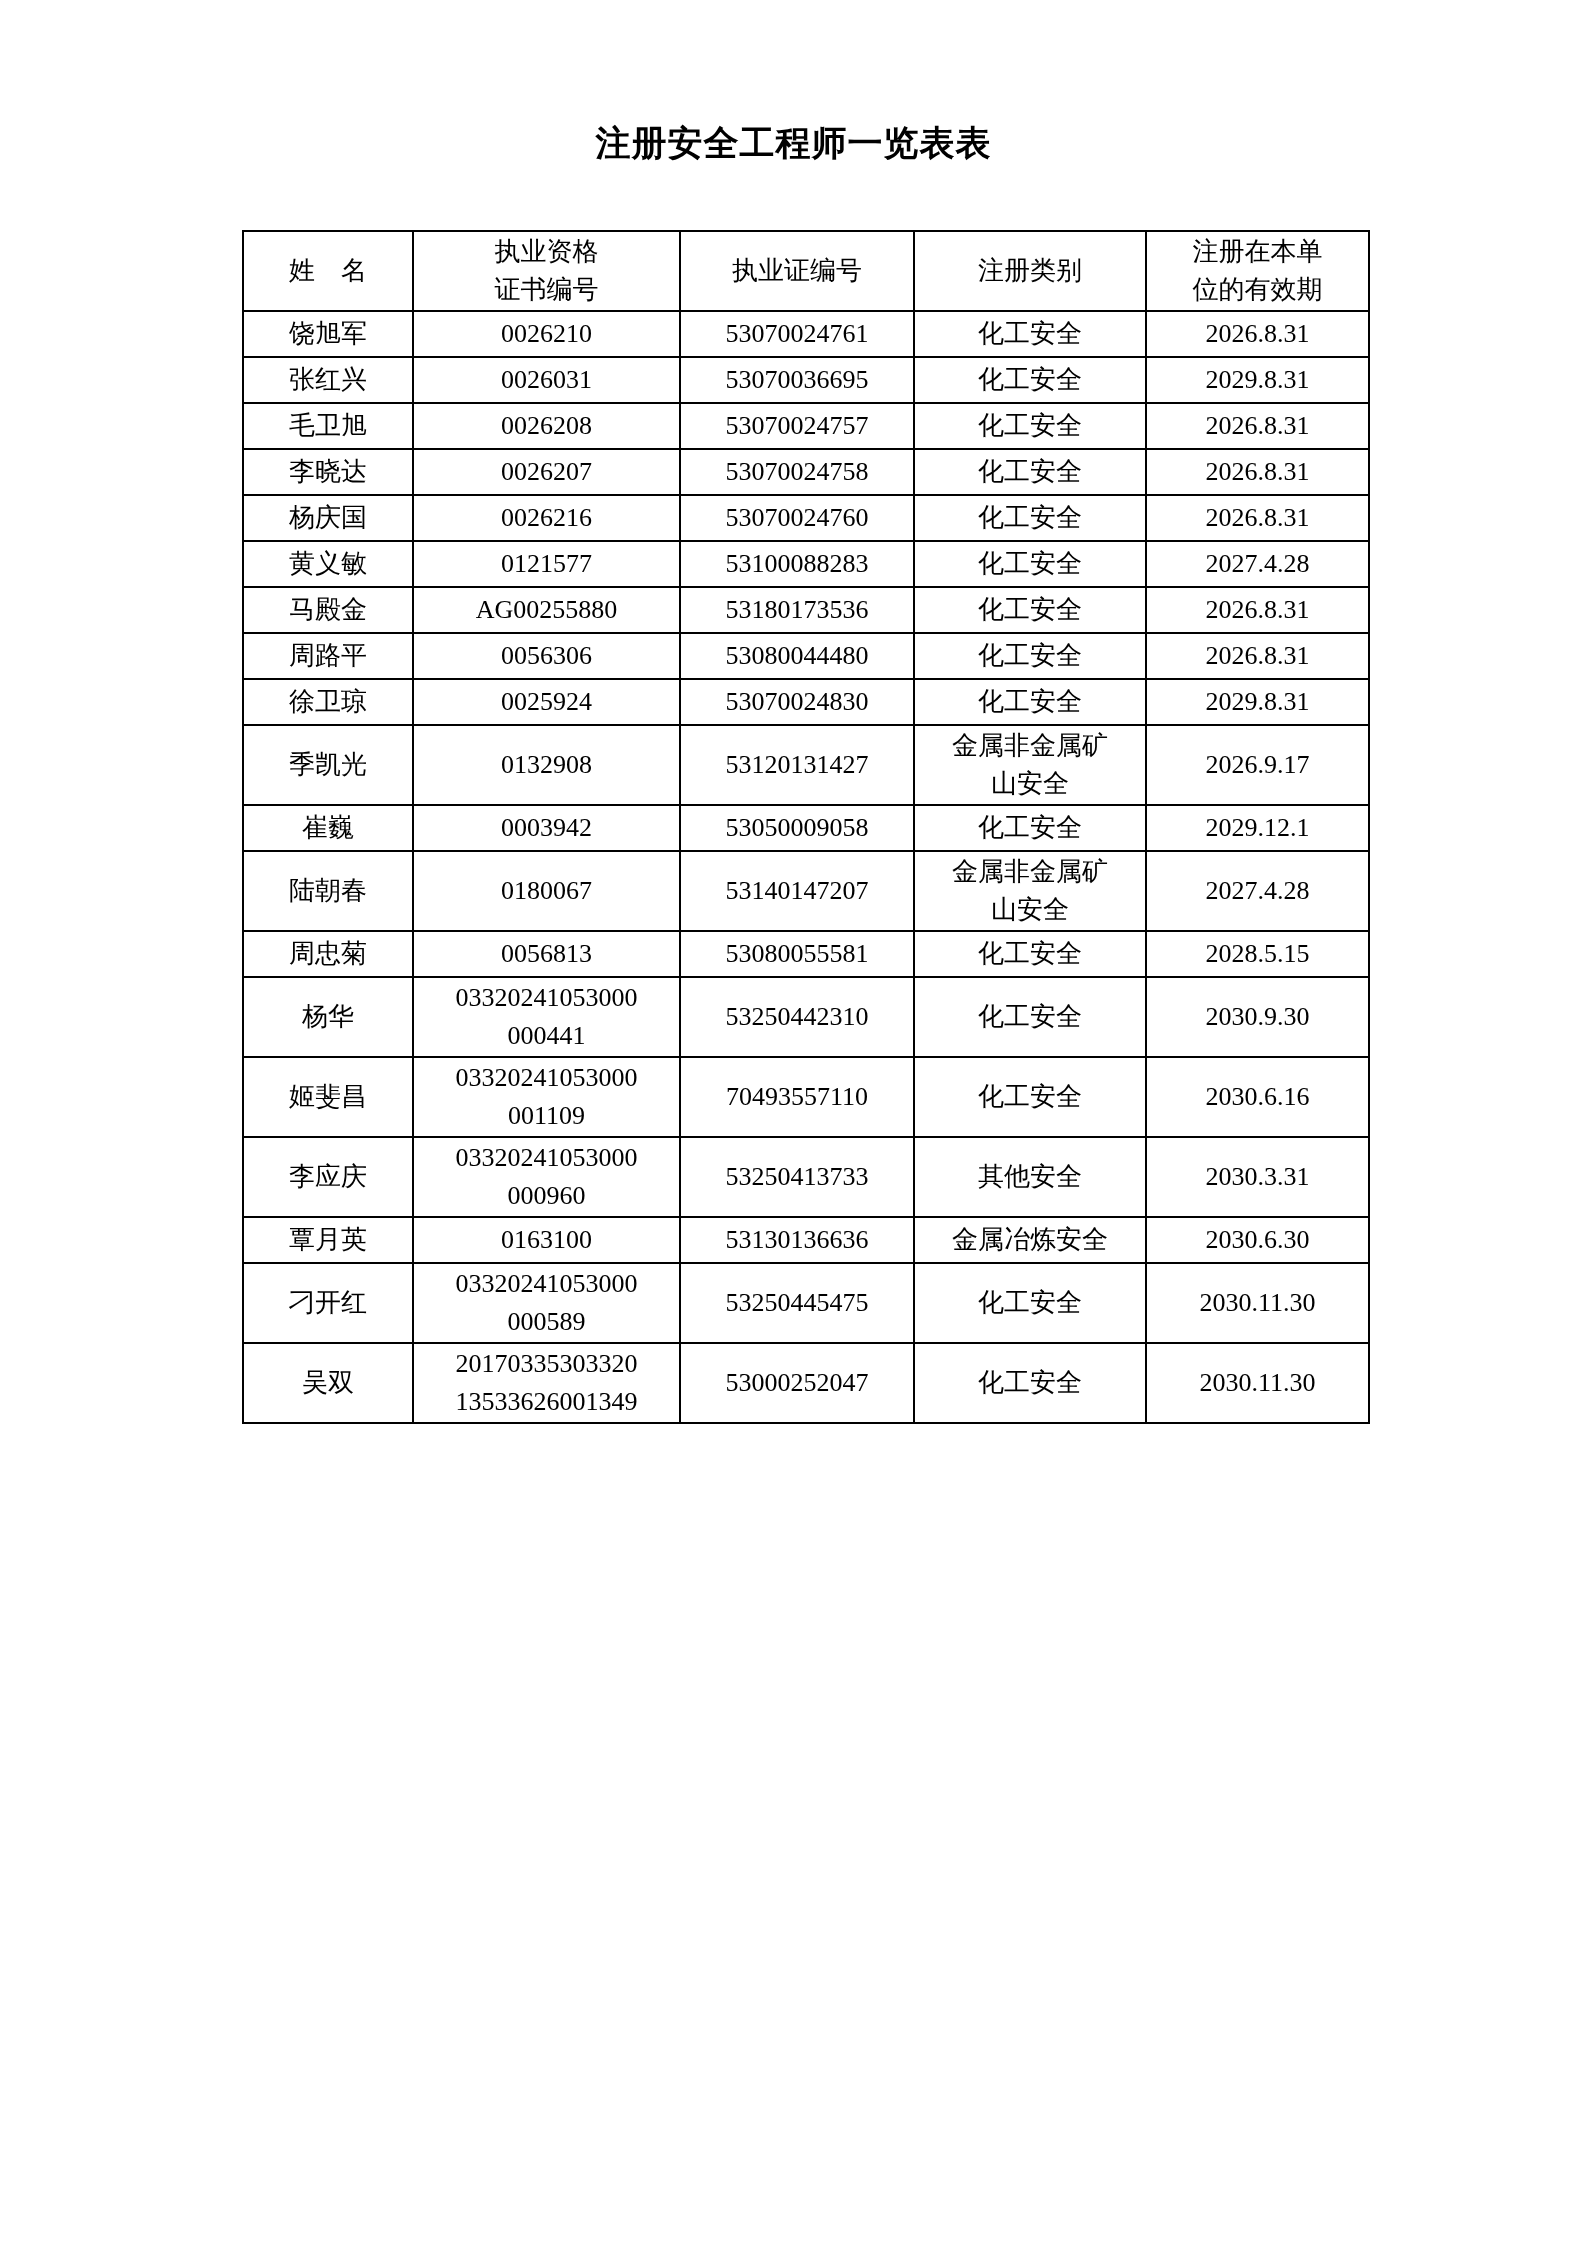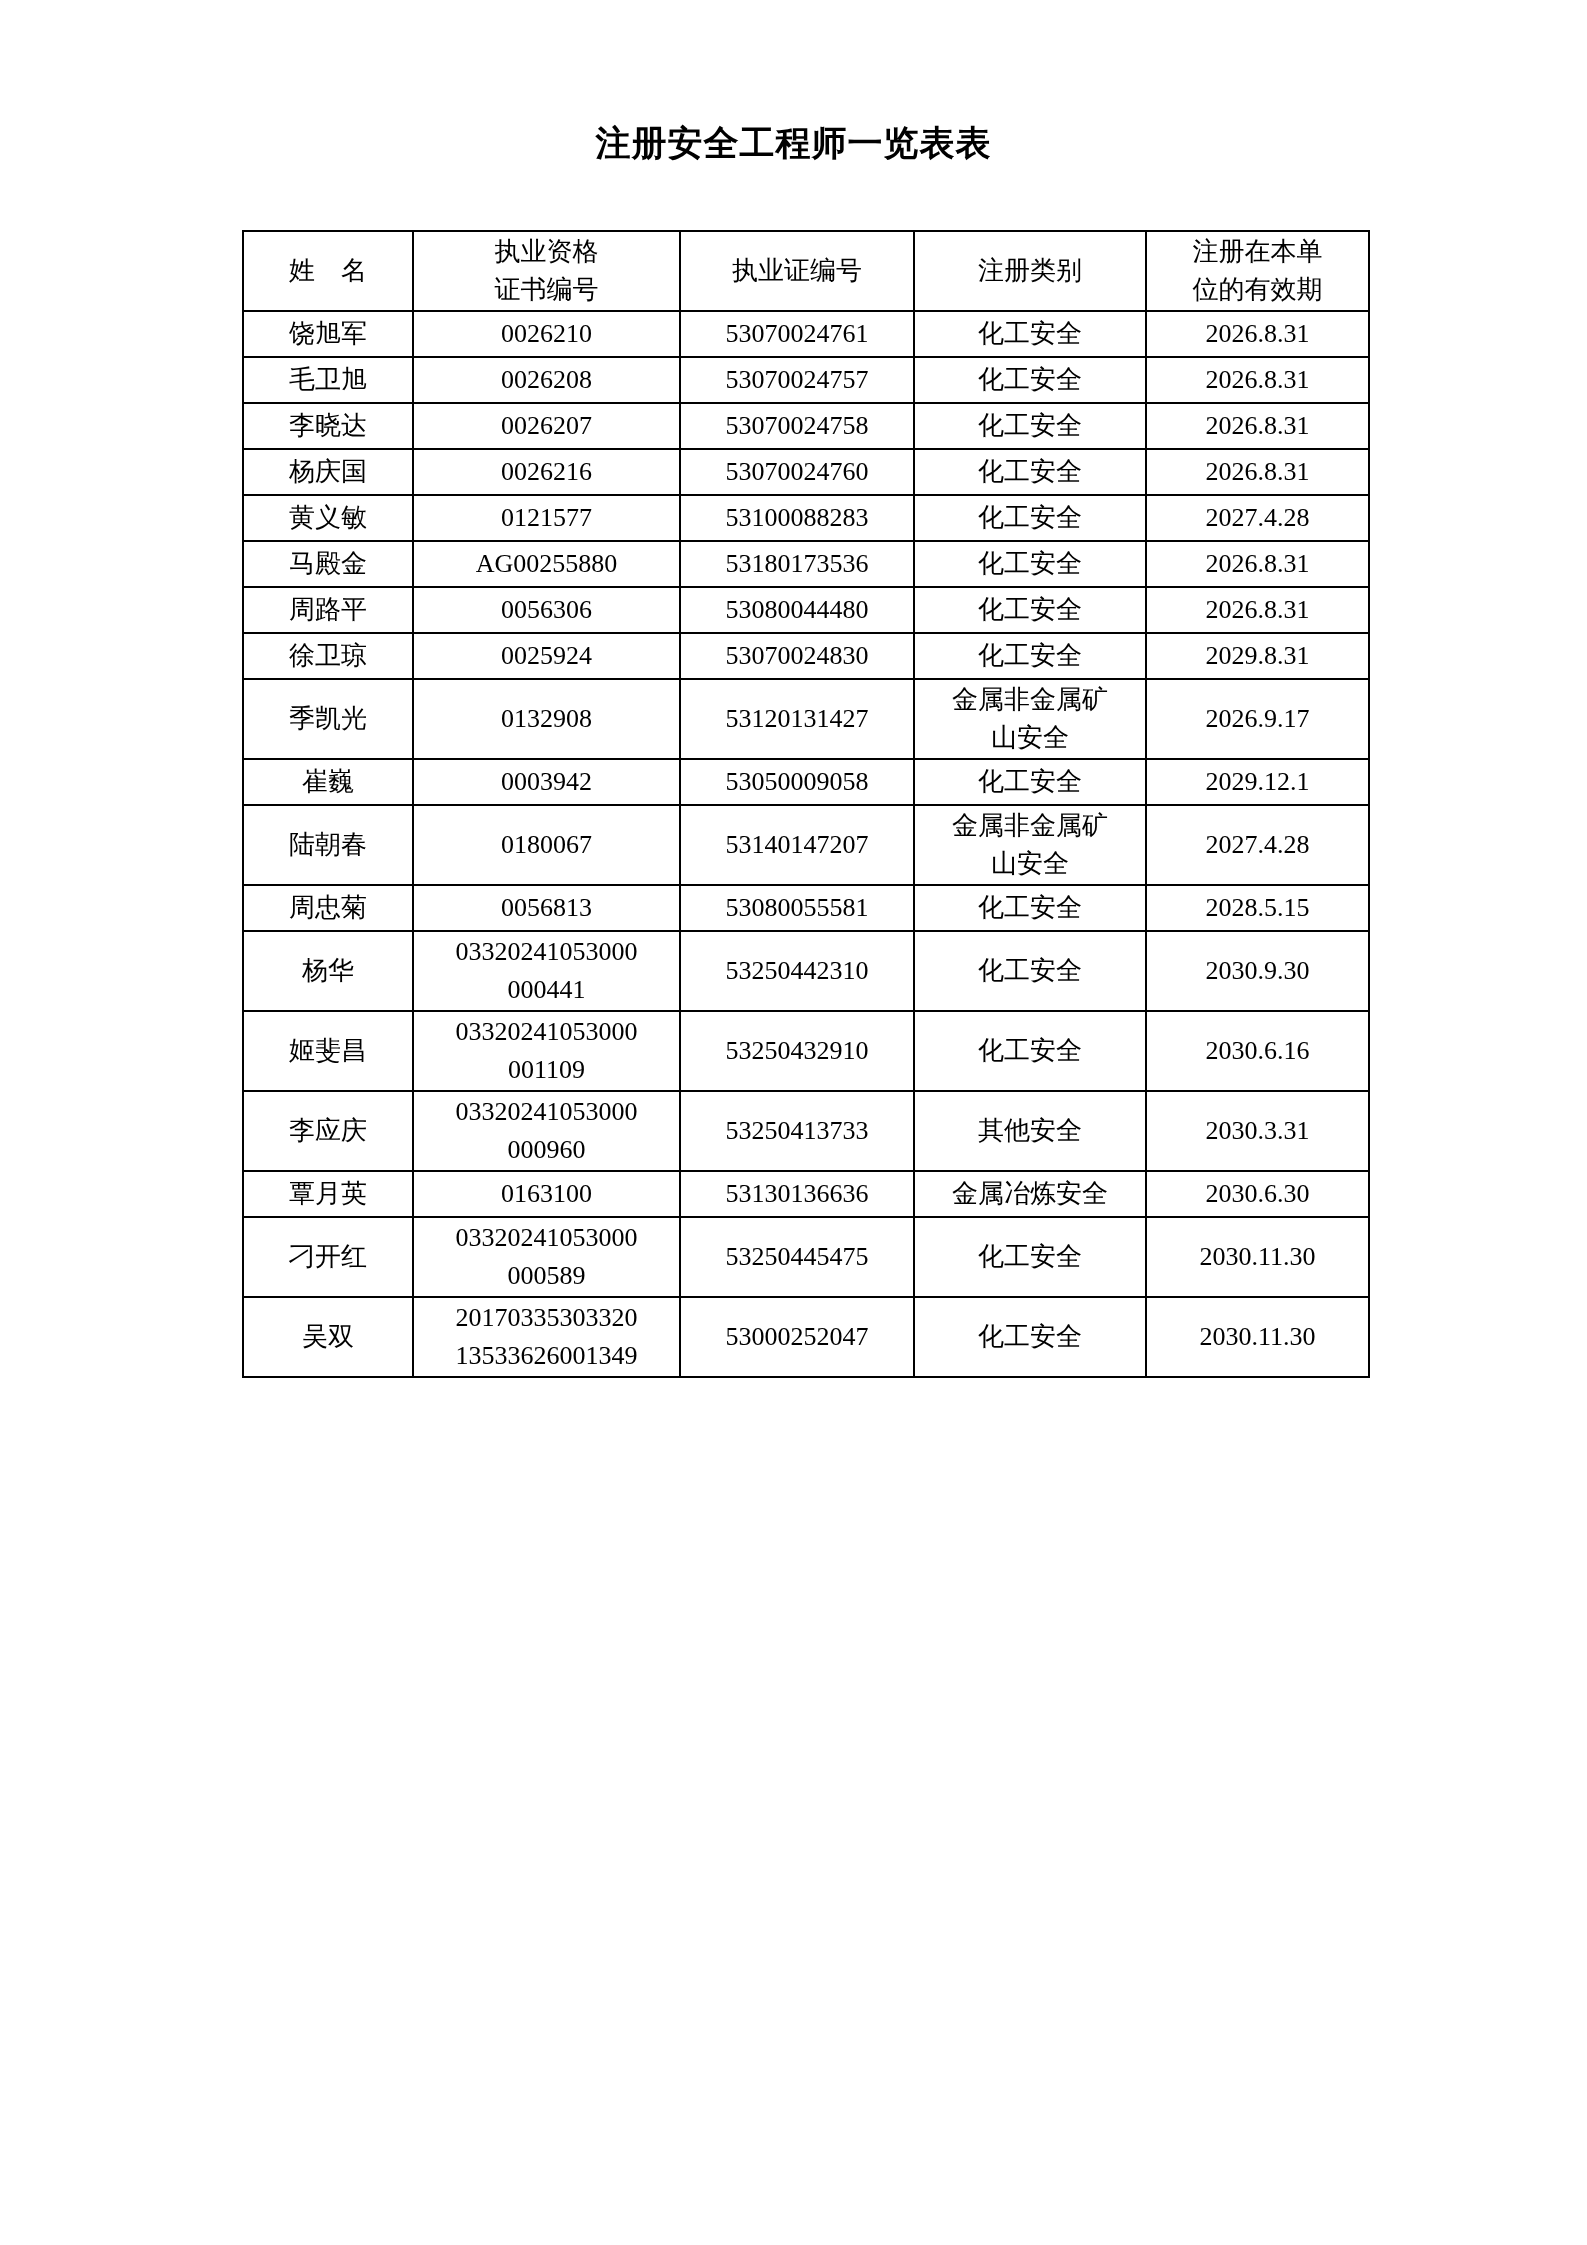--- a/index.html
+++ b/index.html
@@ -87,20 +87,27 @@
       </thead>
     <tbody>
         <tr>
           <td>饶旭军</td>
           <td>0026210</td>
           <td>53070024761</td>
           <td>化工安全</td>
           <td>2026.8.31</td>
         </tr>
         <tr>
+          <td>张红兴</td>
+          <td>0026031</td>
+          <td>53070036695</td>
+          <td>化工安全</td>
+          <td>2029.8.31</td>
+        </tr>
+        <tr>
           <td>毛卫旭</td>
           <td>0026208</td>
           <td>53070024757</td>
           <td>化工安全</td>
           <td>2026.8.31</td>
         </tr>
         <tr>
           <td>李晓达</td>
           <td>0026207</td>
           <td>53070024758</td>
@@ -177,21 +184,21 @@
           <td>03320241053000
 000441</td>
           <td>53250442310</td>
           <td>化工安全</td>
           <td>2030.9.30</td>
         </tr>
         <tr>
           <td>姬斐昌</td>
           <td>03320241053000
 001109</td>
-          <td>53250432910</td>
+          <td>70493557110</td>
           <td>化工安全</td>
           <td>2030.6.16</td>
         </tr>
         <tr>
           <td>李应庆</td>
           <td>03320241053000
 000960</td>
           <td>53250413733</td>
           <td>其他安全</td>
           <td>2030.3.31</td>

